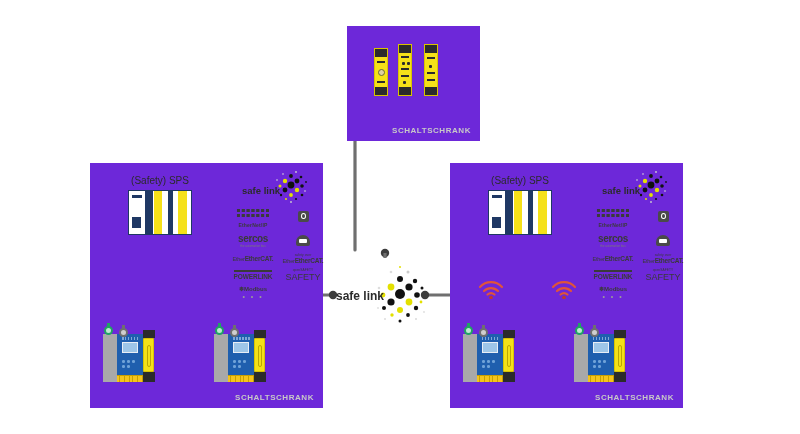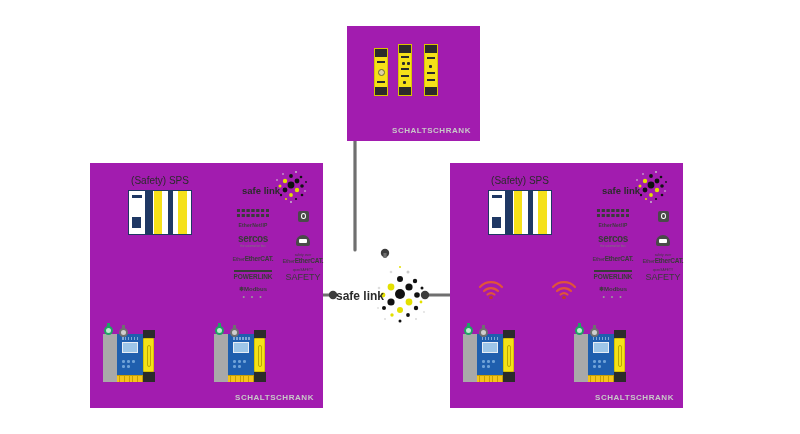--- a/index.html
+++ b/index.html
@@ -2,21 +2,21 @@
 <html><head>
 <meta charset="utf-8">
 <style>
   html,body{margin:0;padding:0;background:#ffffff;}
   body{width:800px;height:434px;position:relative;overflow:hidden;
        font-family:"Liberation Sans", sans-serif;}
 
   .stage{position:absolute;left:0;top:0;width:800px;height:434px;}
 
   
-  .cabinet{position:absolute;background:#a21caf;}
+  .cabinet{position:absolute;background:#6d28d9;}
   #cab-top{left:347px;top:26px;width:133px;height:115px;}
   #cab-left{left:90px;top:163px;width:233px;height:245px;}
   #cab-right{left:450px;top:163px;width:233px;height:245px;}
 
   .cab-label{position:absolute;bottom:6px;right:9px;color:#c8c8c8;
              font-size:8px;letter-spacing:.55px;font-weight:700;}
 
   
   .relay{position:absolute;width:14px;background:#f5e119;border:1px solid #d9c400;
          box-sizing:border-box;}

